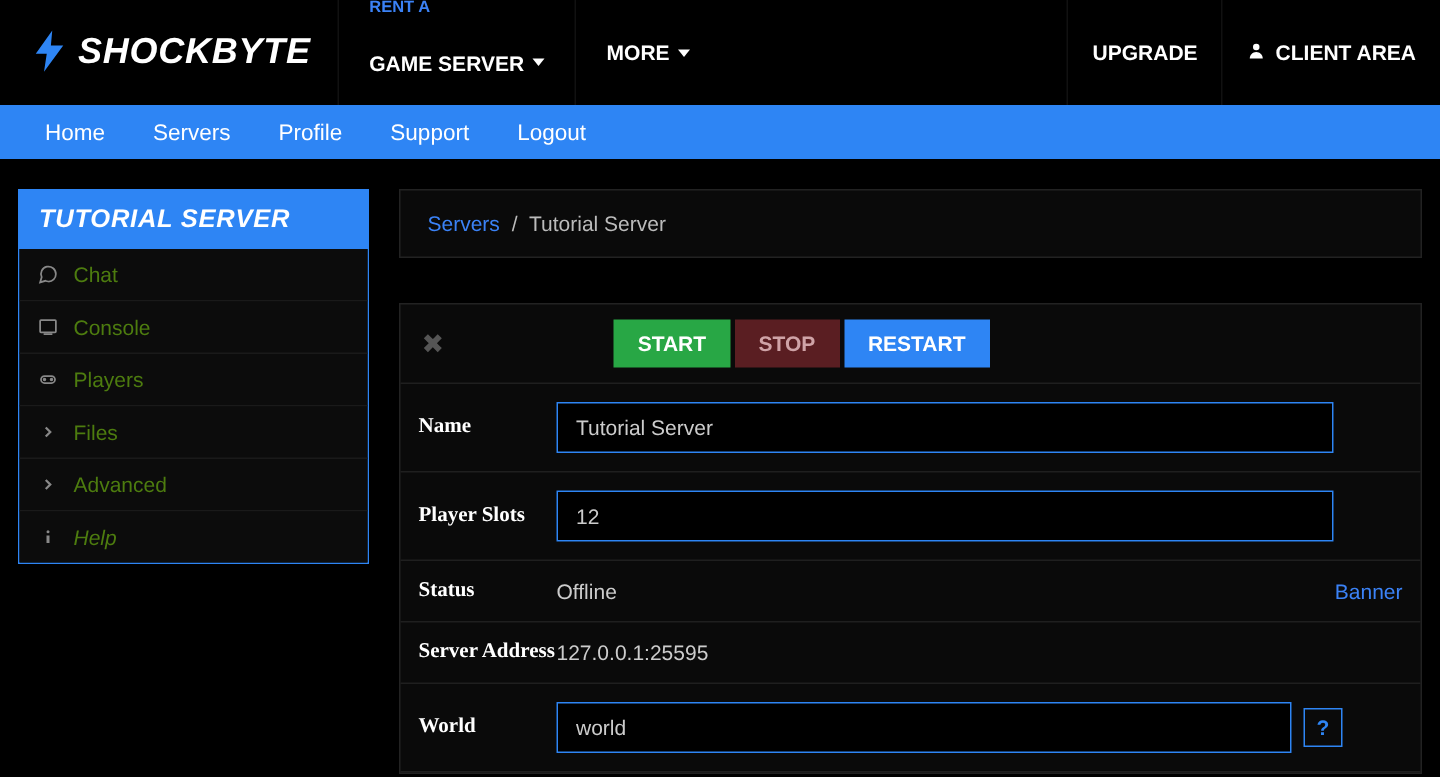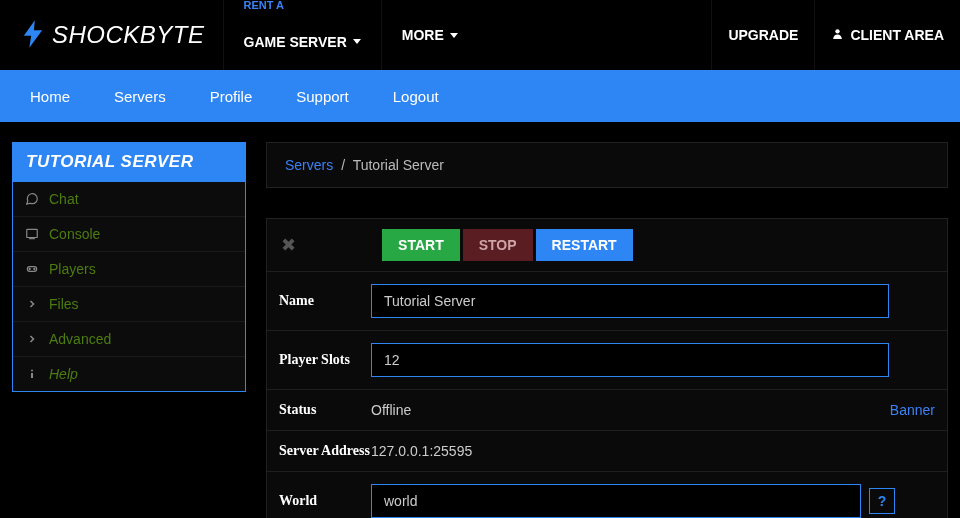--- a/index.html
+++ b/index.html
@@ -20,21 +20,21 @@
   display: flex;
   align-items: stretch;
 }
 .logo {
   display: flex;
   align-items: center;
   padding: 0 18px 0 22px;
   gap: 8px;
 }
 .logo-text {
-  font-weight: 400;
+  font-weight: 700;
   font-size: 24px;
   font-style: italic;
   letter-spacing: 0.5px;
 }
 .topnav {
   display: flex;
   flex: 1;
 }
 .topnav-item {
   padding: 0 20px;
@@ -68,25 +68,25 @@
 }
 .topnav-right {
   margin-left: auto;
   display: flex;
 }
 .topnav-right .topnav-item { padding: 0 16px; }
 
 
 .subnav {
   background: #2e85f4;
-  height: 52px;
+  height: 36px;
   display: flex;
   align-items: center;
   padding: 0 0 0 14px;
-  gap: 12px;
+  gap: 0;
 }
 .subnav a {
   color: #fff;
   text-decoration: none;
   font-size: 15px;
   padding: 0 16px;
   cursor: pointer;
 }
 
 
@@ -161,21 +161,21 @@
   padding: 10px 12px;
   gap: 84px;
   border-bottom: 1px solid #1f1f1f;
 }
 .close-x {
   color: #555;
   font-size: 18px;
   cursor: pointer;
   padding: 0 2px;
 }
-.btn-group { display: flex; gap: 3px; }
+.btn-group { display: flex; gap: 3px; margin-left: 27px; }
 .btn {
   border: none;
   padding: 8px 16px;
   font-weight: 800;
   font-size: 14px;
   color: #fff;
   cursor: pointer;
 }
 .btn-start { background: #28a745; }
 .btn-stop  { background: #5a1e22; color: #cfa3a7; }

